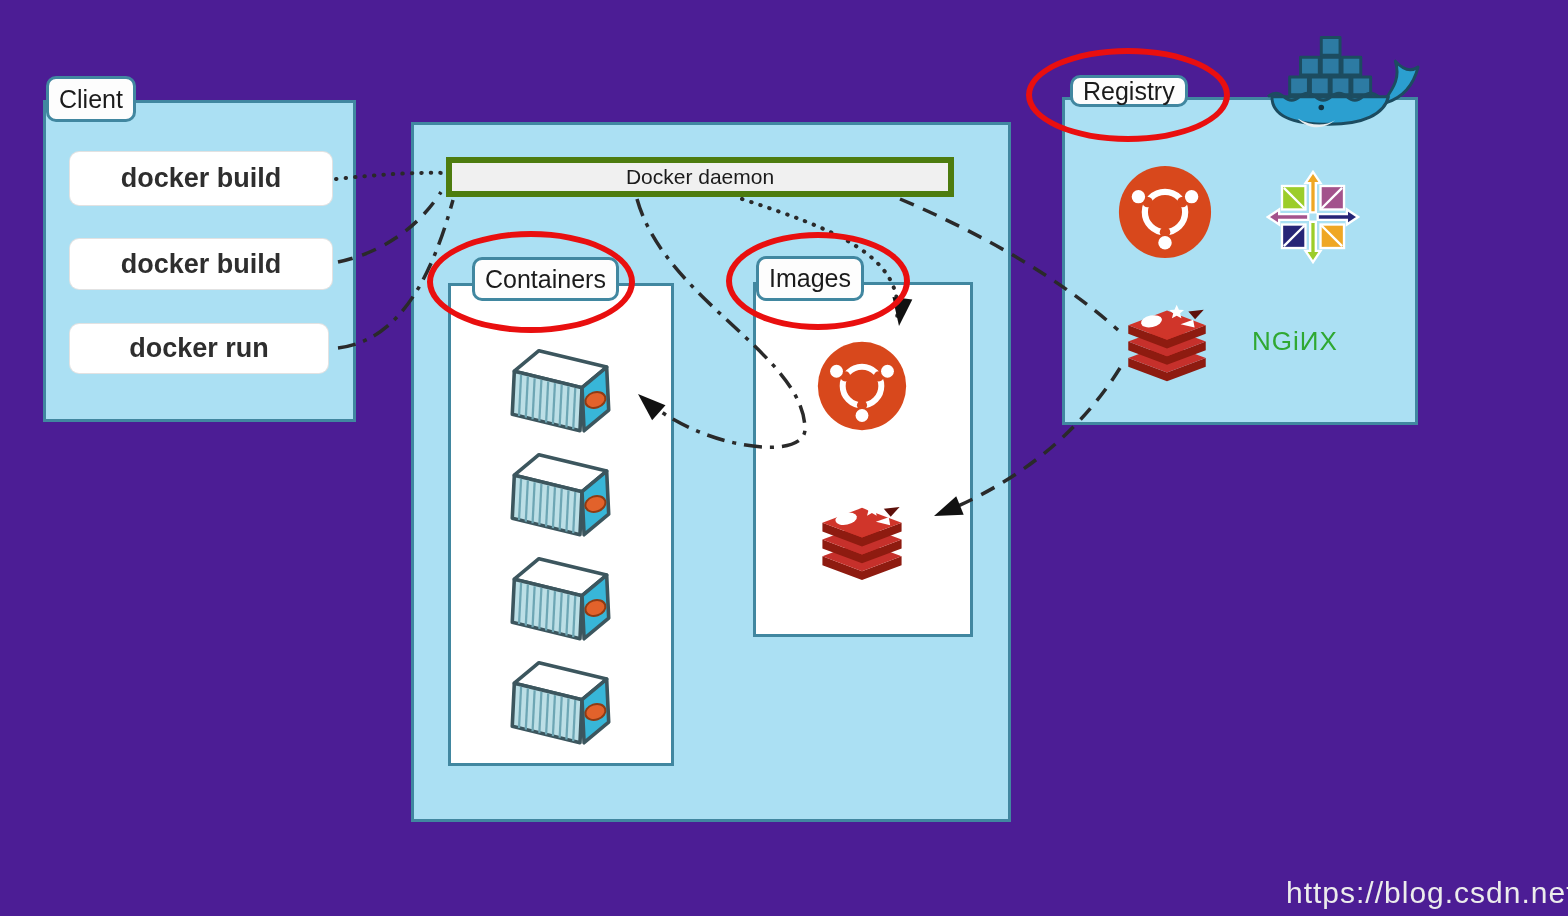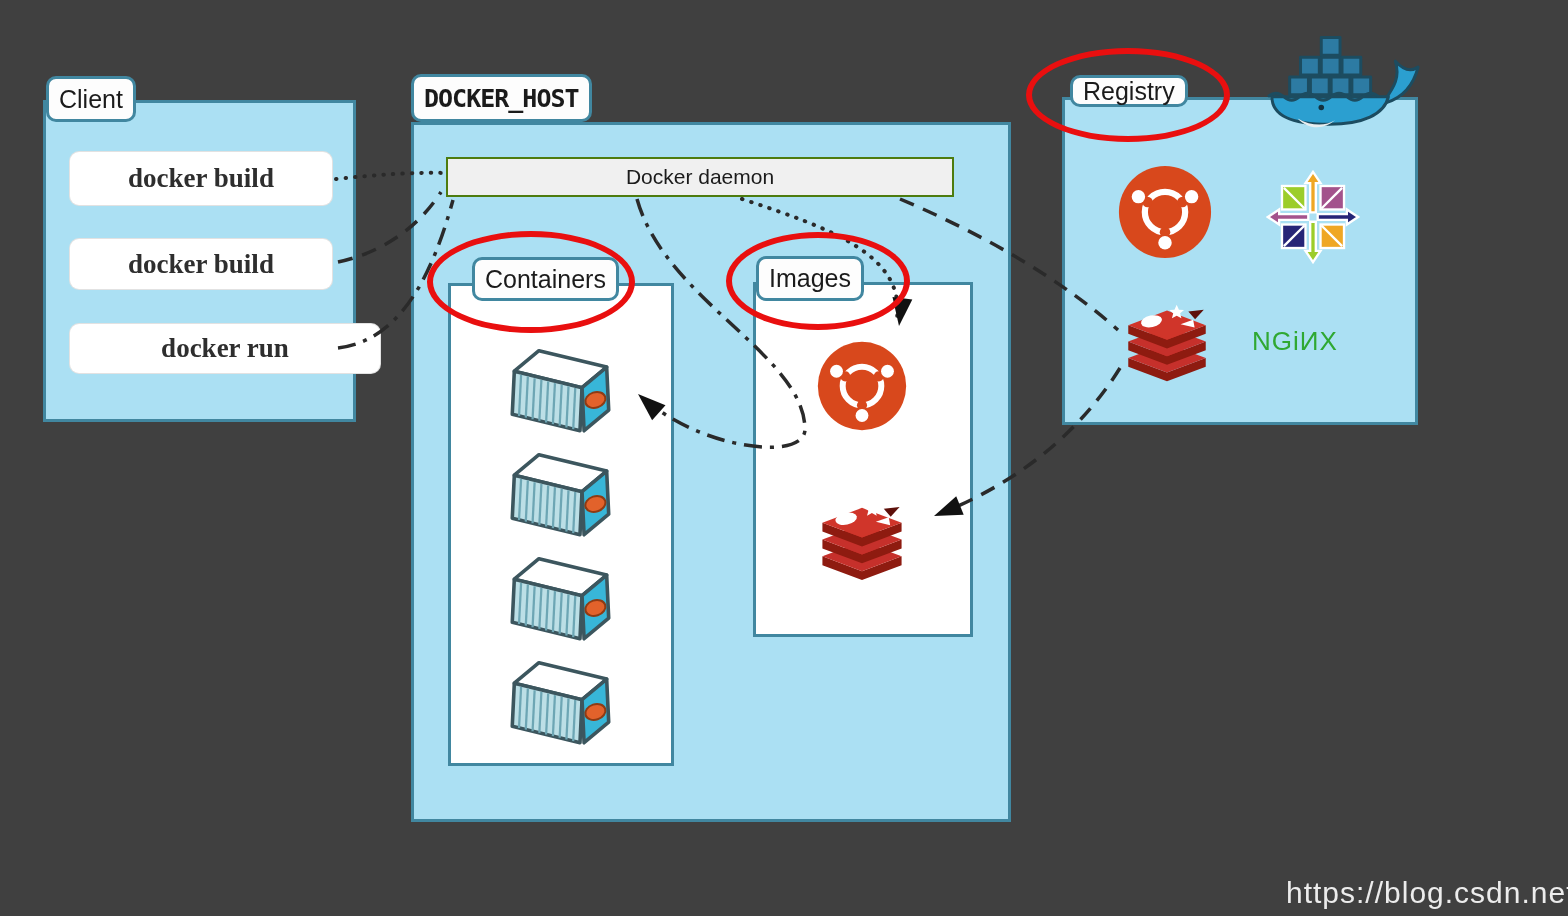--- a/index.html
+++ b/index.html
@@ -1,30 +1,30 @@
 <!DOCTYPE html>
 <html><head>
 <meta charset="utf-8">
 <style>
   html,body{margin:0;padding:0;background:#fff;}
-  #canvas{position:relative;width:1568px;height:916px;background:#404040;overflow:hidden;
+  #canvas{position:relative;width:1568px;height:916px;background:#4c1d95;overflow:hidden;
           font-family:"Liberation Sans",sans-serif;}
   .panel{position:absolute;background:#abe0f3;border:3px solid #4187a0;box-sizing:border-box;z-index:1;}
   .subpanel{position:absolute;background:#ffffff;border:3px solid #4187a0;box-sizing:border-box;z-index:2;}
   .tag{position:absolute;background:#fdfdfd;border:3px solid #4187a0;border-radius:10px;
        display:flex;align-items:center;justify-content:center;color:#1b1b1b;
        font-size:25px;z-index:10;box-sizing:border-box;padding:0 10px;}
   .tag.mono{font-family:"DejaVu Sans Mono",monospace;font-weight:bold;font-size:25px;letter-spacing:-1px;}
   .pill{position:absolute;background:#ffffff;border-radius:9px;display:flex;align-items:center;justify-content:center;
-        font-family:Liberation Serif, serif;font-weight:bold;font-size:27px;color:#2e2e2e;
+        font-family:Liberation Sans, sans-serif;font-weight:bold;font-size:27px;color:#2e2e2e;
         z-index:4;box-shadow:0 0 0 1px #e2e2e2;box-sizing:border-box;}
   .red-ellipse{position:absolute;border:6px solid #e90f0f;border-radius:50%;z-index:12;box-sizing:border-box;}
   .icon{position:absolute;z-index:6;}
   #daemon-bar{position:absolute;left:446px;top:157px;width:508px;height:40px;background:#f0f0f0;
-              border:2px solid #4d7c0f;display:flex;align-items:center;justify-content:center;
+              border:6px solid #4d7c0f;display:flex;align-items:center;justify-content:center;
               font-size:21px;color:#1b1b1b;z-index:4;box-sizing:border-box;}
   #connector-layer{position:absolute;left:0;top:0;width:1568px;height:916px;z-index:5;pointer-events:none;}
   #nginx-text{position:absolute;left:1252px;top:326px;width:120px;font-weight:normal;font-size:26px;
               color:#2fa832;letter-spacing:1px;z-index:6;}
   #watermark{position:absolute;left:1286px;top:876px;font-size:30px;color:#ececec;
              white-space:nowrap;z-index:20;letter-spacing:1px;}
 </style>
 </head>
 <body>
 
@@ -91,28 +91,25 @@
   <div class="panel" style="left:43px;top:100px;width:313px;height:322px;"></div>
   <div class="tag" style="left:46px;top:76px;height:46px;">
     <span>Client</span>
   </div>
   <div class="pill" style="left:70px;top:152px;width:262px;height:53px;">
     <span>docker build</span>
   </div>
   <div class="pill" style="left:70px;top:239px;width:262px;height:50px;">
     <span>docker build</span>
   </div>
-  <div class="pill" style="left:70px;top:324px;width:310px;height:49px;">
+  <div class="pill" style="left:70px;top:324px;width:258px;height:49px;">
     <span>docker run</span>
   </div>
 
   <div class="panel" style="left:411px;top:122px;width:600px;height:700px;"></div>
-  <div class="tag mono" style="left:411px;top:74px;height:48px;">
-    <span>DOCKER_HOST</span>
-  </div>
   <div id="daemon-bar">
     <span>Docker daemon</span>
   </div>
 
   <div class="subpanel" style="left:448px;top:283px;width:226px;height:483px;"></div>
   <div class="tag" style="left:472px;top:257px;height:44px;">
     <span>Containers</span>
   </div>
   <div class="red-ellipse" style="left:427px;top:231px;width:208px;height:102px;"></div>
 

